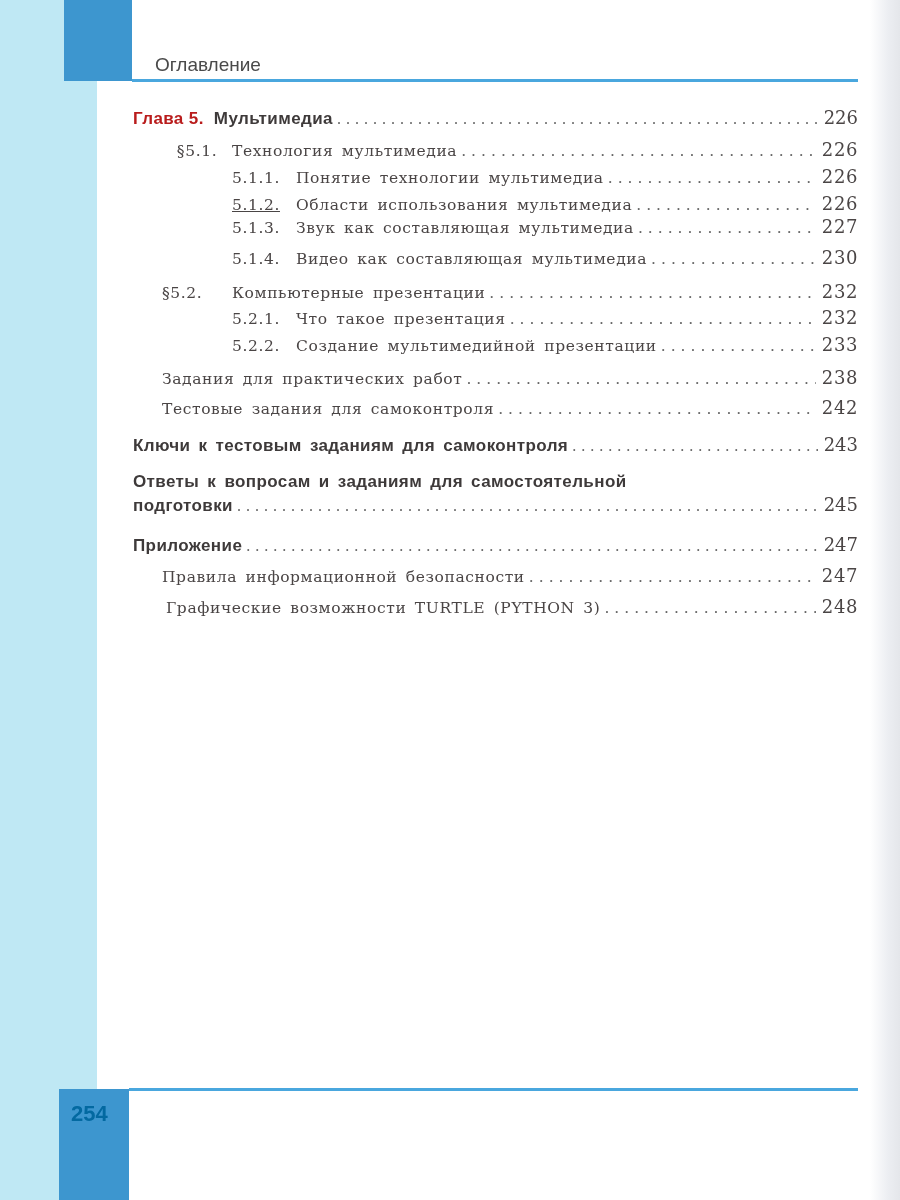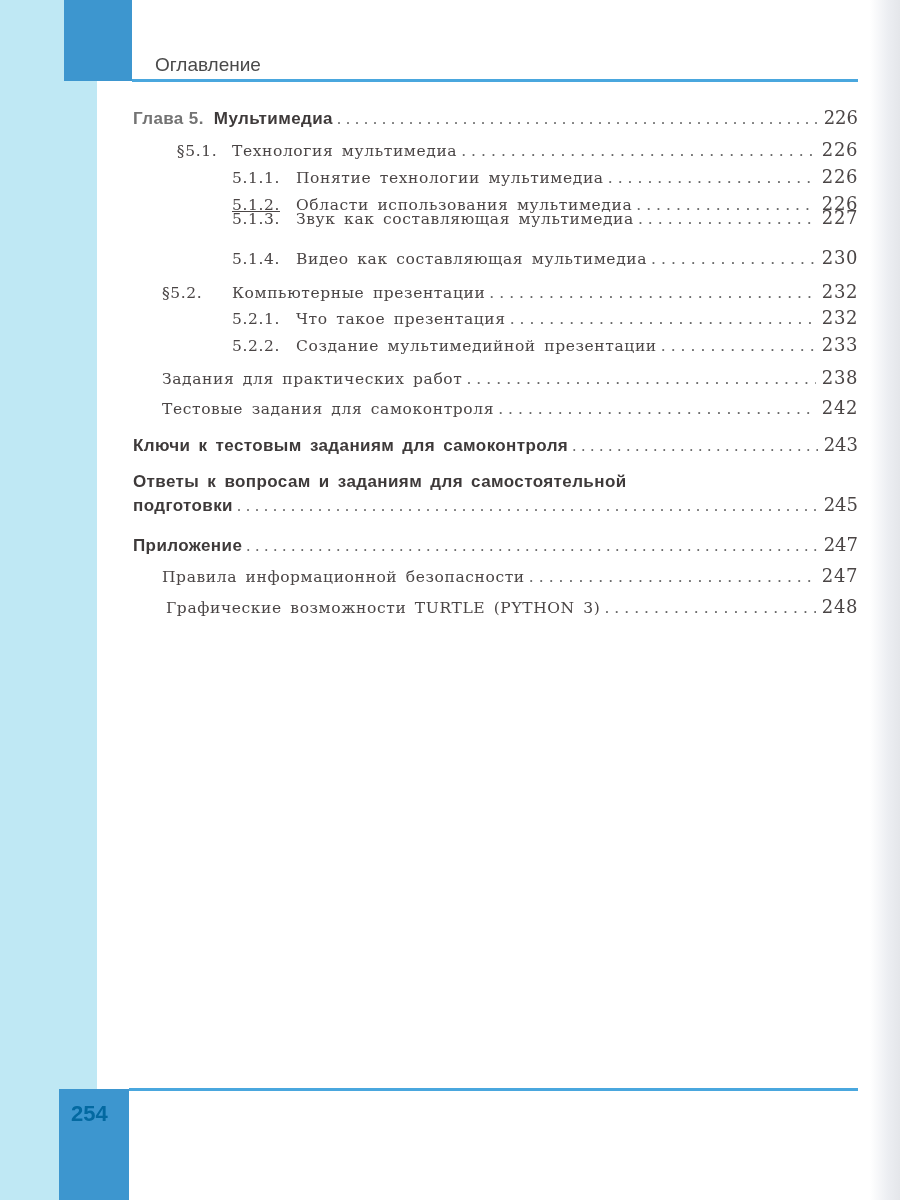--- a/index.html
+++ b/index.html
@@ -38,21 +38,21 @@
     .row .dots {
       flex: 1 1 auto; overflow: hidden; margin: 0 6px 0 4px;
       letter-spacing: 5px; color: #666;
     }
     .row .dots::before {
       content: "........................................................................................................................................";
     }
     .row .page { flex: 0 0 auto; font-family: "DejaVu Serif", serif; font-size: 18px; color: #4a4545; }
     .serif { font-family: "DejaVu Serif", serif; font-size: 15.5px; letter-spacing: 0.6px; word-spacing: 3px; }
     .sans-bold { font-family: "Liberation Sans", sans-serif; font-weight: bold; font-size: 17px; letter-spacing: 0.4px; word-spacing: 3px; color: #3e3a3a; }
-    .chapter-prefix { color: #737373; font-family: "Liberation Sans", sans-serif; font-weight: bold; font-size: 17px; letter-spacing: 0.4px; margin-right: 10px; }
+    .chapter-prefix { color: #b91c1c; font-family: "Liberation Sans", sans-serif; font-weight: bold; font-size: 17px; letter-spacing: 0.4px; margin-right: 10px; }
     .num { display: inline-block; }
     .footer-tab {
       position: absolute; left: 59px; top: 1089px; width: 70px; height: 111px;
       background: #3d96cf;
     }
     .footer-page {
       position: absolute; left: 71px; top: 1101px;
       font-family: "Liberation Sans", sans-serif; font-weight: bold; font-size: 22px; color: #0369a1;
     }
     .footer-rule {
@@ -91,21 +91,21 @@
     <span class="dots"></span>
     <span class="page">226</span>
   </div>
 
   <div class="row serif" style="left:232px; top:193px; width:626px;">
     <span class="label"><span class="num" style="width:64px;text-decoration:underline;">5.1.2.</span><span>Области использования мультимедиа</span></span>
     <span class="dots"></span>
     <span class="page">226</span>
   </div>
 
-  <div class="row serif" style="left:232px; top:207px; width:626px;">
+  <div class="row serif" style="left:232px; top:216px; width:626px;">
     <span class="label"><span class="num" style="width:64px;">5.1.3.</span><span>Звук как составляющая мультимедиа</span></span>
     <span class="dots"></span>
     <span class="page">227</span>
   </div>
 
   <div class="row serif" style="left:232px; top:247px; width:626px;">
     <span class="label"><span class="num" style="width:64px;">5.1.4.</span><span>Видео как составляющая мультимедиа</span></span>
     <span class="dots"></span>
     <span class="page">230</span>
   </div>

